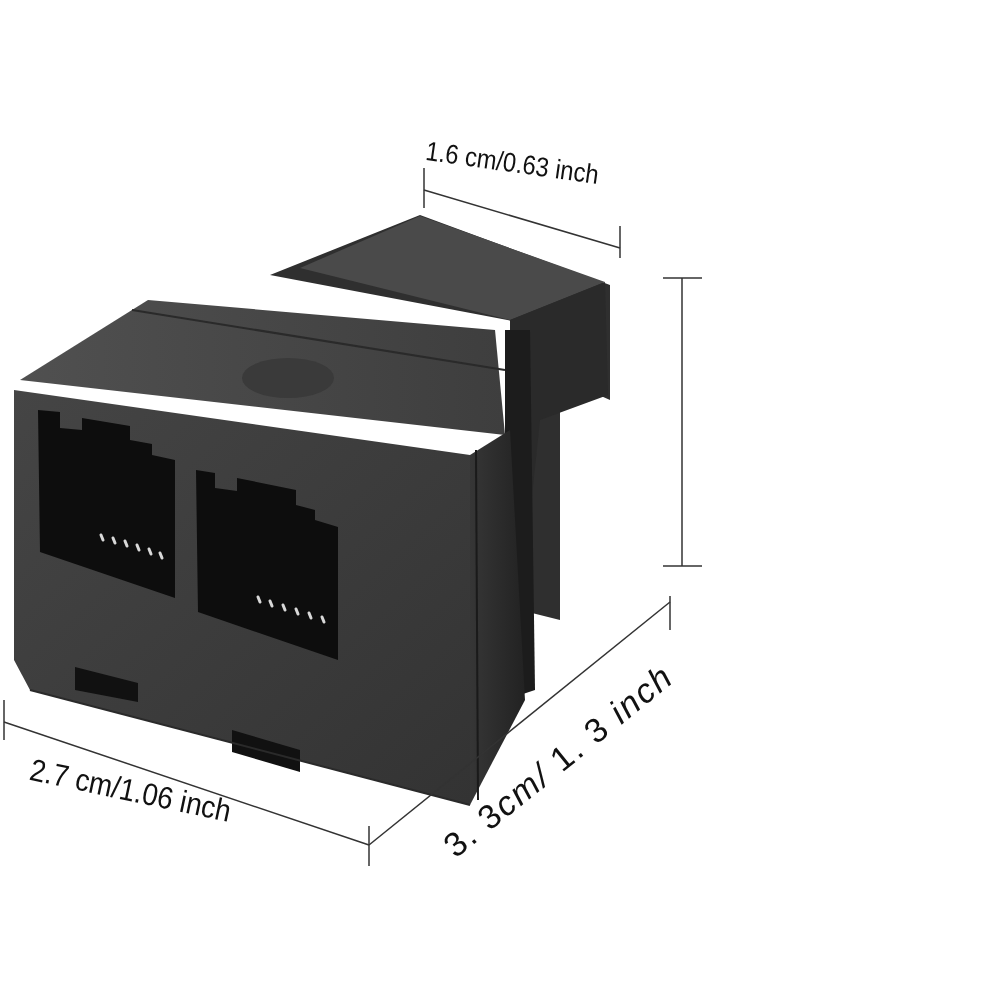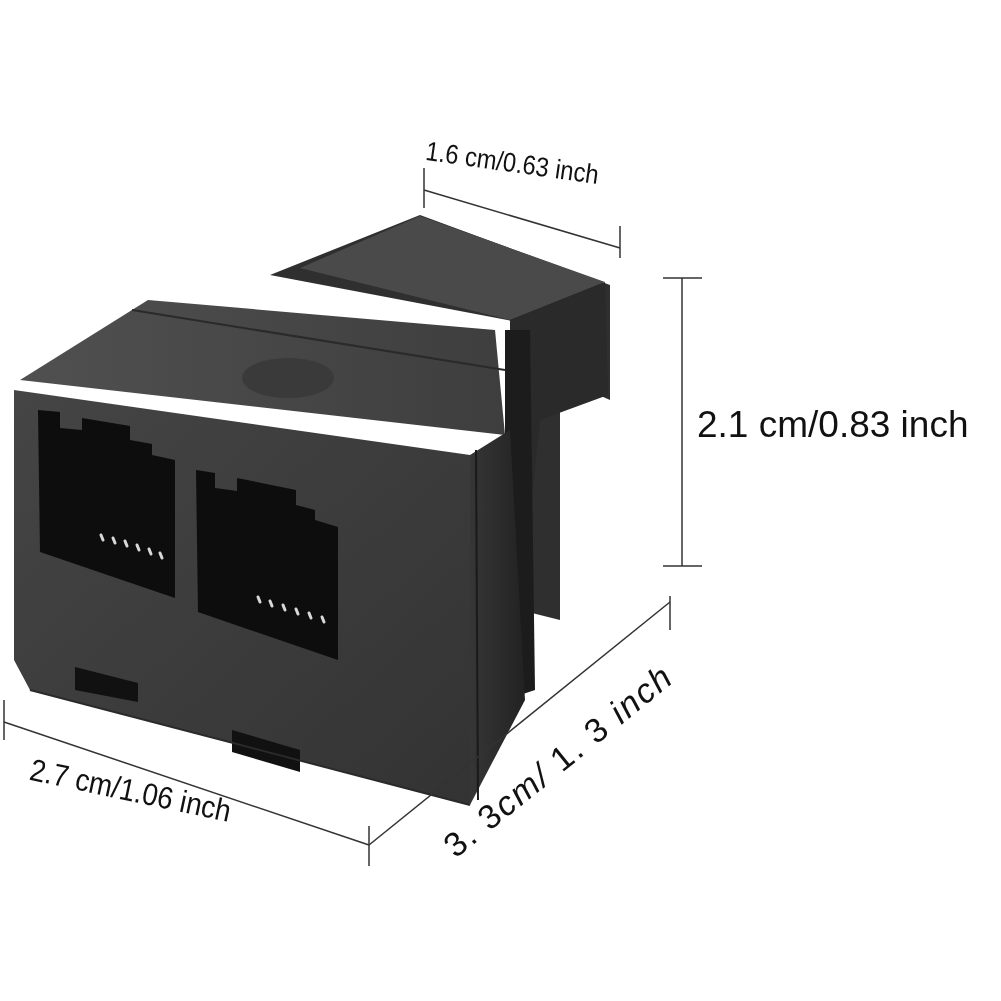--- a/index.html
+++ b/index.html
@@ -97,16 +97,15 @@
       <line x1="4" y1="700" x2="4" y2="740"></line>
       <line x1="369" y1="826" x2="369" y2="866"></line>
       <line x1="4" y1="722" x2="369" y2="845"></line>
 
       <line x1="670" y1="596" x2="670" y2="630"></line>
       <line x1="369" y1="845" x2="670" y2="602"></line>
     </g>
   </svg>
 
   <div class="dim-label label-top">1.6 cm/0.63 inch</div>
-  <div class="dim-label label-right">2.1 cm/0.83 inch</div>
   <div class="dim-label label-bottom">2.7 cm/1.06 inch</div>
   <div class="dim-label label-depth"><span>3. 3</span><span class="unit">cm/</span><span> 1. 3</span> <span class="unit">inch</span></div>
 </div>
 
 </body></html>

